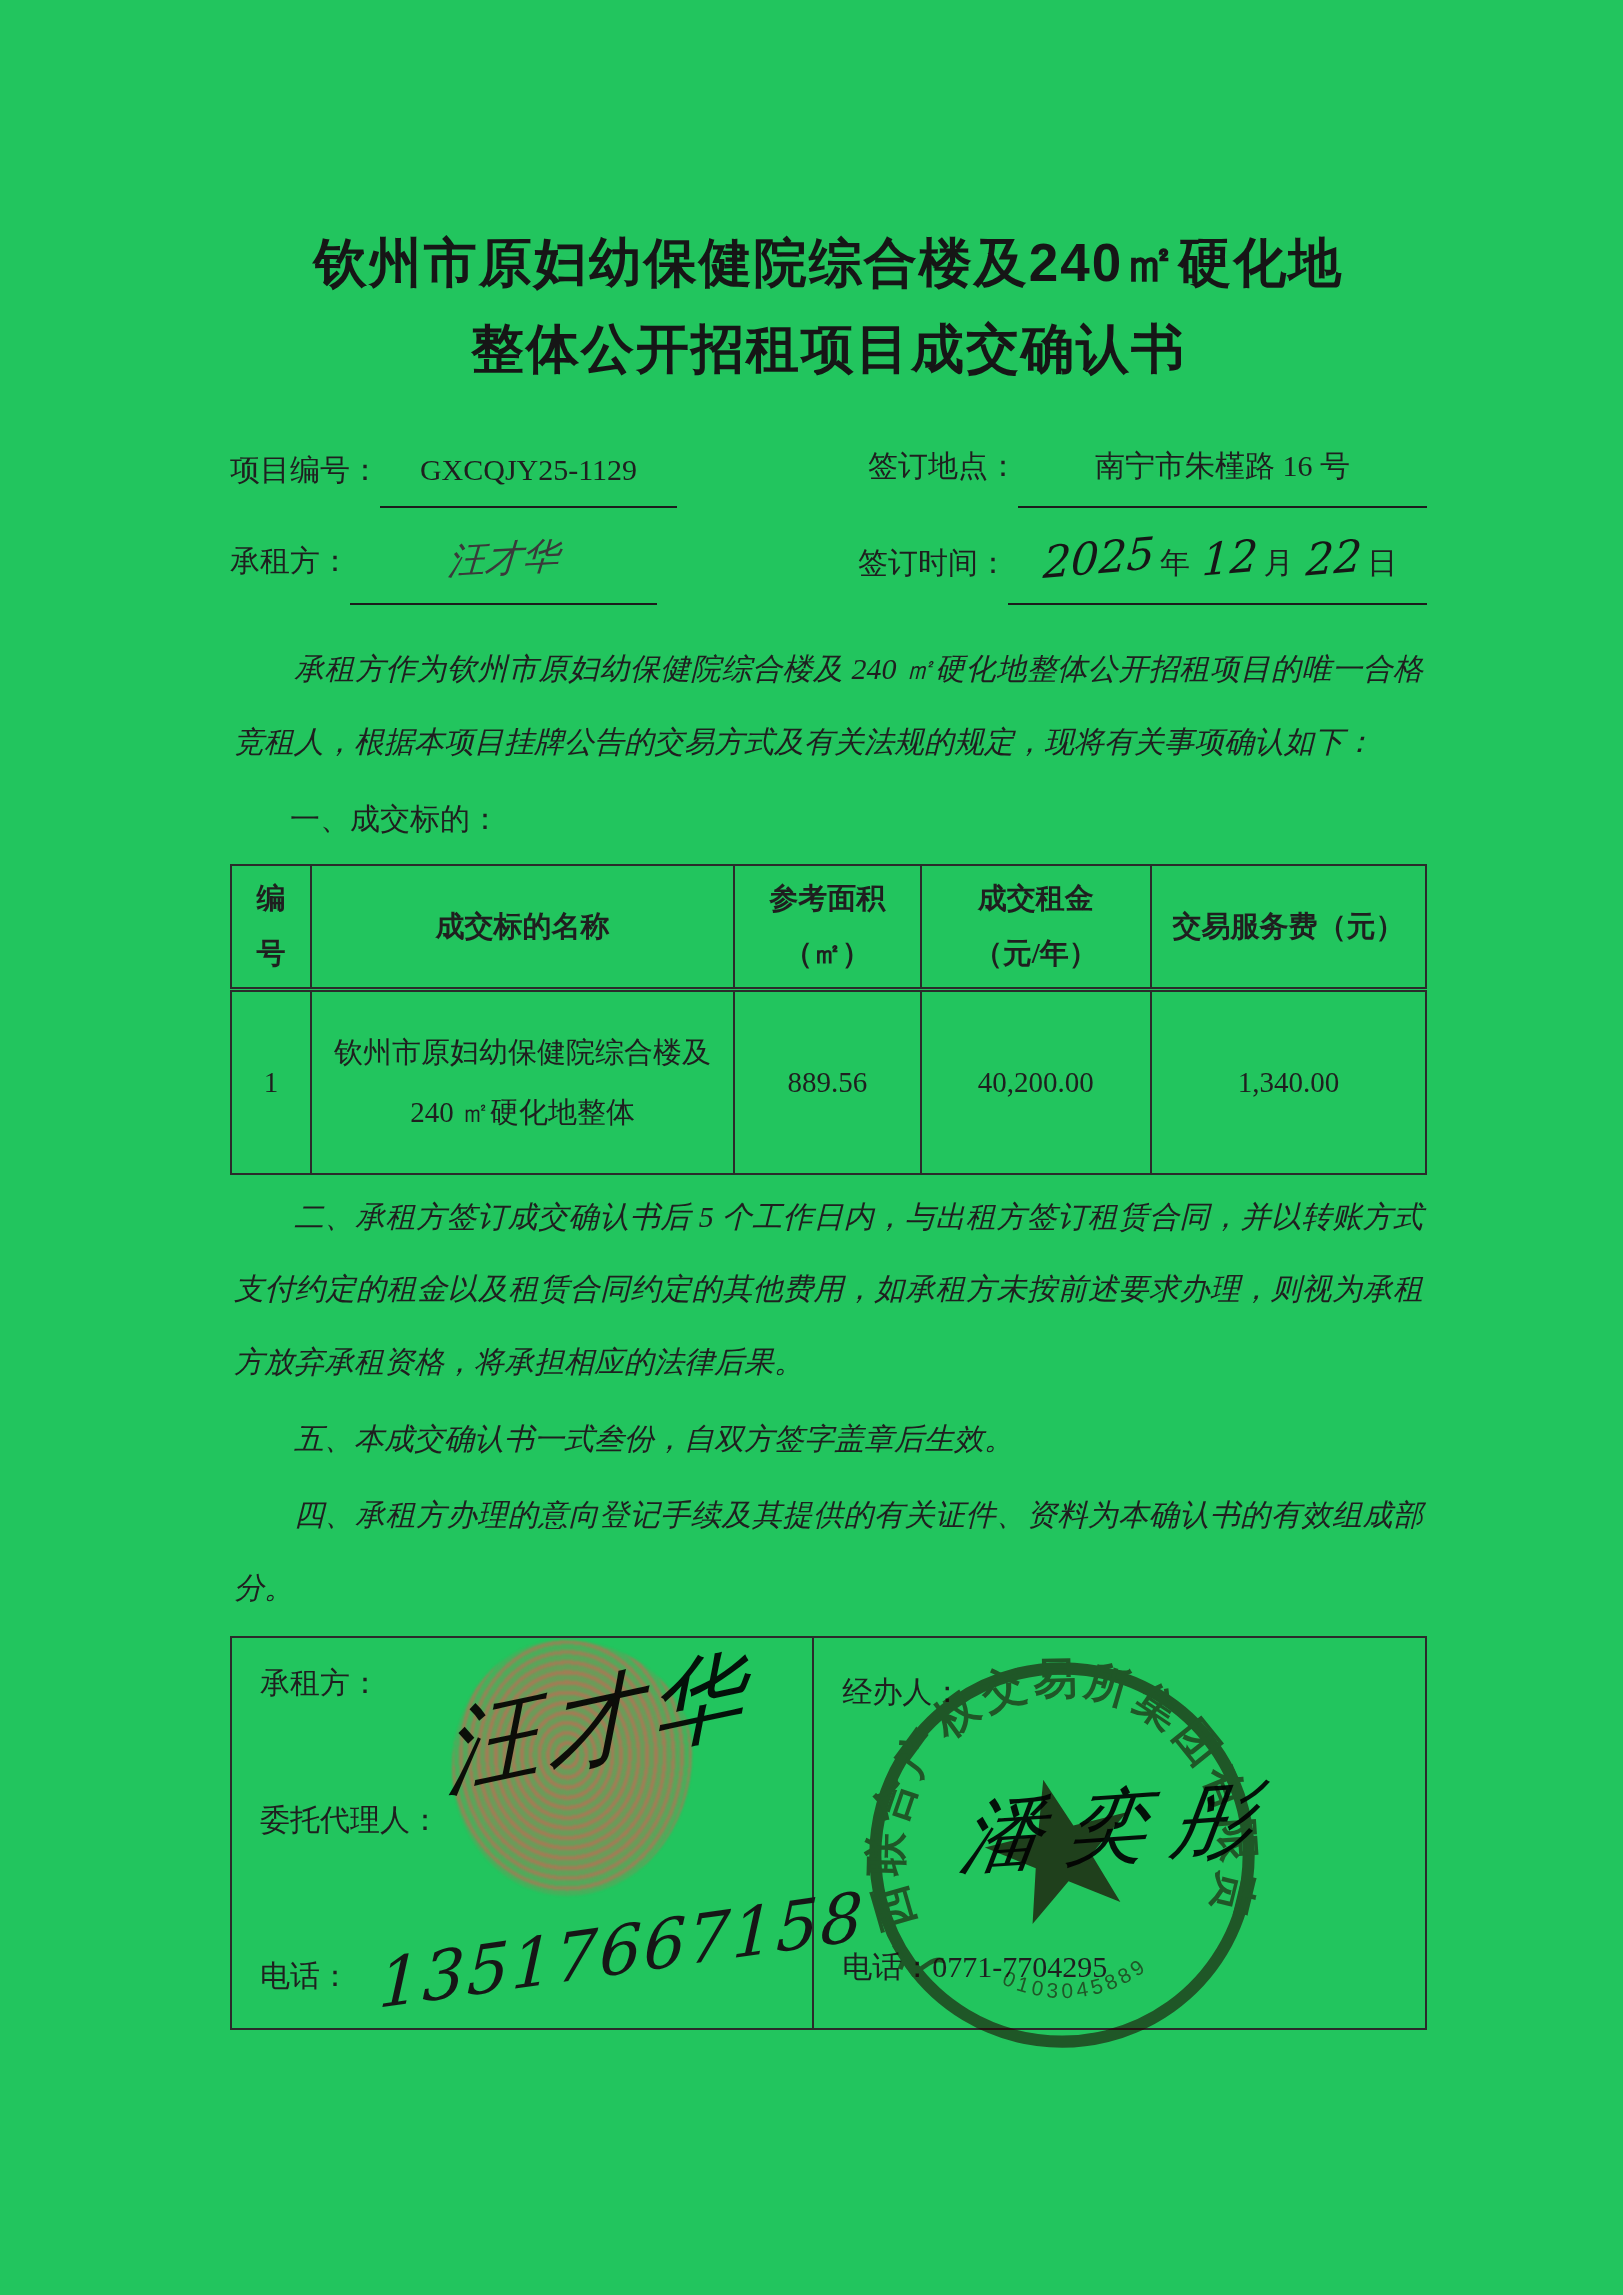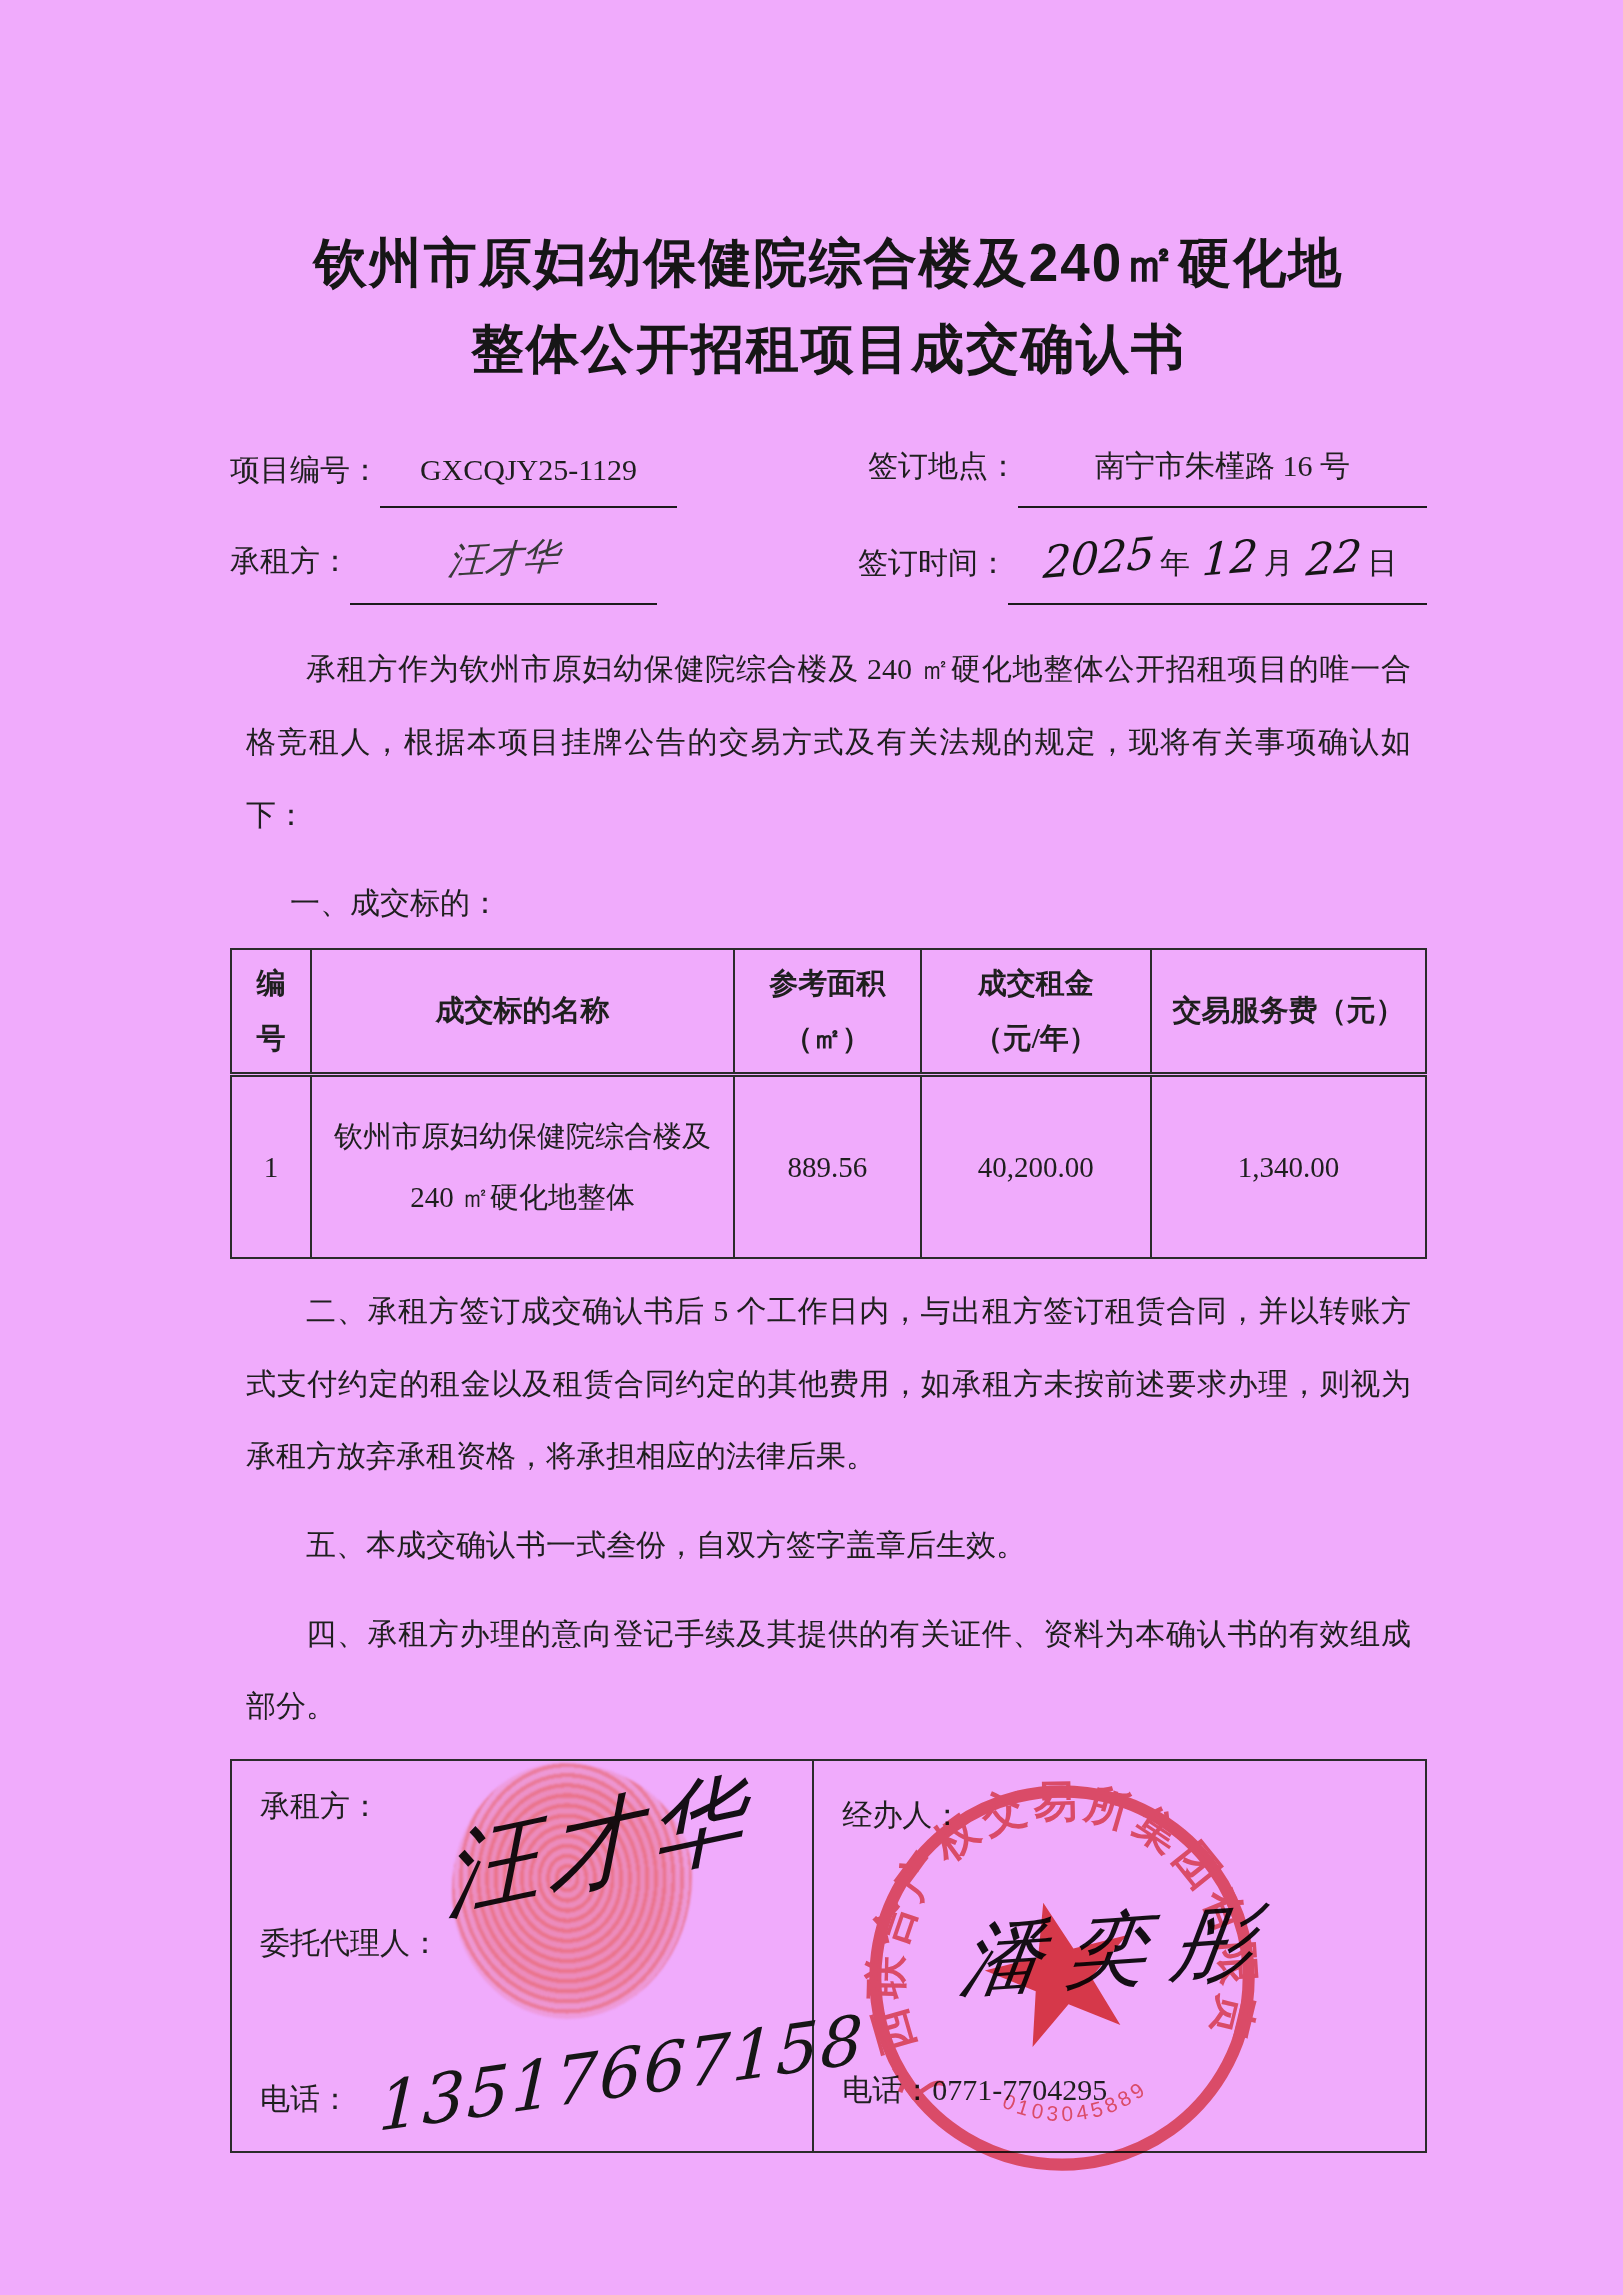--- a/index.html
+++ b/index.html
@@ -1,21 +1,21 @@
 <!DOCTYPE html>
 <html style="font-size:8.2px"><head>
 <meta charset="utf-8">
 <style>
   * { box-sizing: border-box; }
   html, body { margin: 0; padding: 0; background: #ffffff; }
   .page {
     position: relative;
     width: 1623px;
     height: 2295px;
-    background: #f0abfc;
+    background: #22c55e;
     overflow: hidden;
     font-family: "Liberation Serif", serif;
     color: #1f1f1f;
   }
   .content {
     position: absolute;
     left: 230px;
     top: 0;
     width: 1197px;
   }
@@ -70,21 +70,22 @@
     transform: rotate(-3deg) skewX(-6deg);
     color: #3a3a3a;
   }
 
   
   .intro, .para {
     font-size: 30px;
     line-height: 2.42;
     text-indent: 2em;
     text-align: justify;
-    margin: 16px;
+    margin: 4px;
+    font-style: italic;
   }
   .intro { margin-top: 28px; }
   .sec-heading {
     font-size: 30px;
     line-height: 2.4;
     text-indent: 2em;
     margin: 0;
   }
 
   

